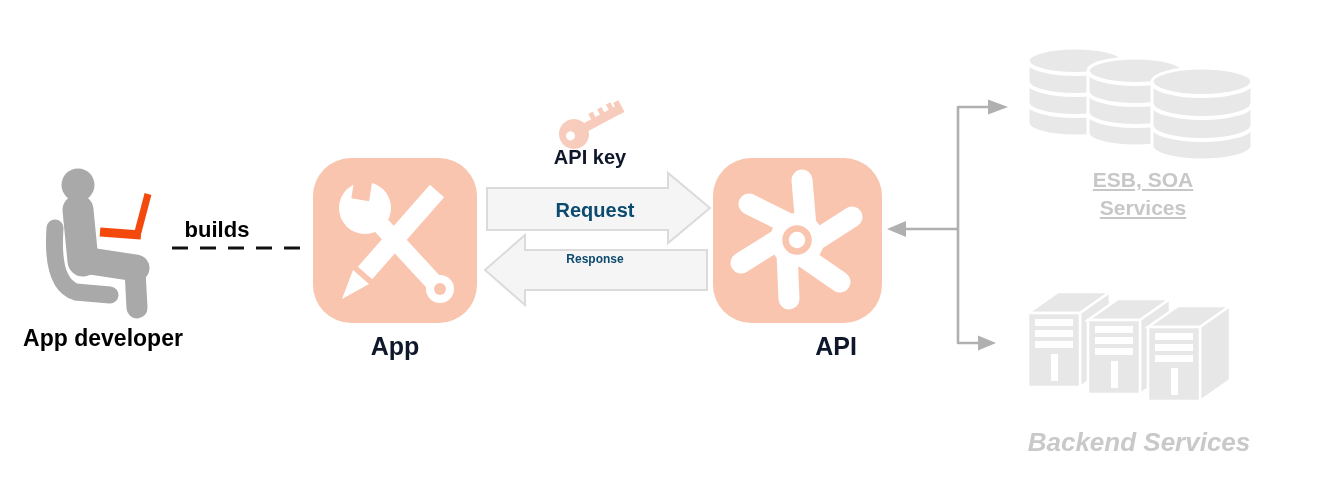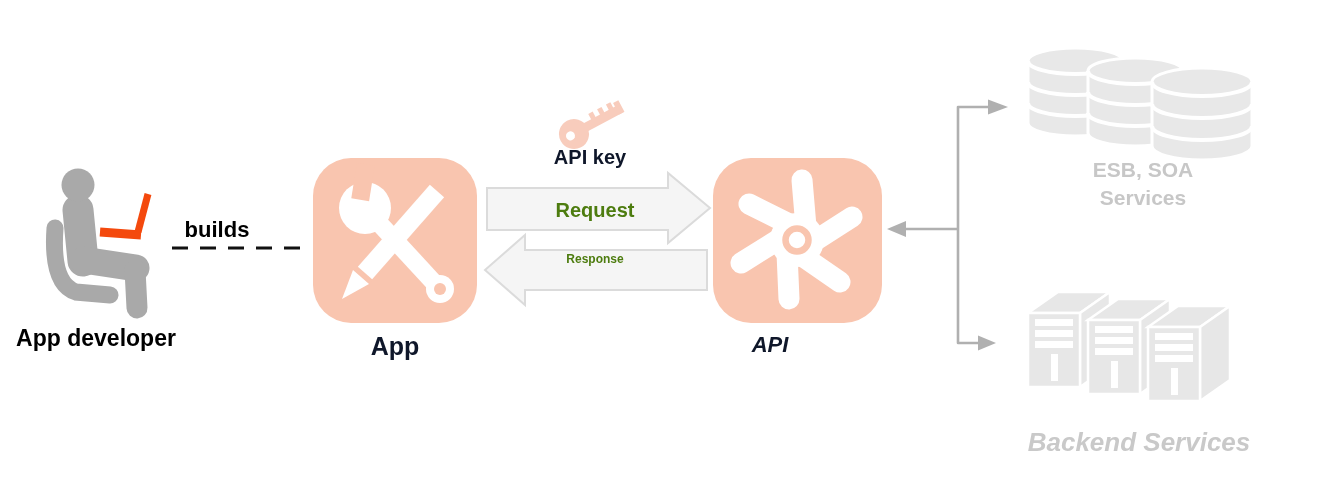--- a/index.html
+++ b/index.html
@@ -10,21 +10,21 @@
   .abs{position:absolute;}
   .icon-tile{
     position:absolute;border-radius:38px;background:#F9C5AF;
   }
   .lbl{
     position:absolute;font-weight:bold;white-space:nowrap;
     transform:translateX(-50%);text-align:center;
   }
   .lbl-dark{color:#000000;}
   .lbl-faded{color:#0f172a;}
-  .lbl-arrow{color:#4d7c0f;}
+  .lbl-arrow{color:#0c4a6e;}
   .lbl-esb{color:#C7C7C7;font-size:21px;line-height:28px;}
   .lbl-backend{color:#C9C9C9;font-size:26px;font-style:italic;}
   svg{display:block;}
 </style>
 </head>
 <body>
 
 <div class="canvas">
 
   <svg class="abs" style="left:0;top:0;" width="1342" height="504" viewBox="0 0 1342 504">
@@ -52,21 +52,21 @@
       <line x1="40" y1="52" x2="45" y2="103" stroke-width="31"></line>
       <line x1="45" y1="102" x2="98" y2="110" stroke-width="27"></line>
       <line x1="97" y1="112" x2="99" y2="150" stroke-width="21"></line>
     </g>
     <circle cx="40" cy="27" r="16.5" fill="#A9A9A9"></circle>
     <g fill="none" stroke="#F4490D">
       <line x1="62" y1="74" x2="103" y2="77" stroke-width="9"></line>
       <line x1="100" y1="74" x2="110" y2="36" stroke-width="7"></line>
     </g>
   </svg>
-  <div class="lbl lbl-dark" style="left:96px;top:325px;font-size:23px;">App developer</div>
+  <div class="lbl lbl-dark" style="left:103px;top:325px;font-size:23px;">App developer</div>
 
   <div class="lbl lbl-dark" style="left:217px;top:217px;font-size:22px;">builds</div>
 
   <div class="icon-tile" style="left:313px;top:158px;width:164px;height:165px;">
     <svg width="164" height="165" viewBox="0 0 164 165">
 
       <line x1="54" y1="52" x2="125" y2="129" stroke="#ffffff" stroke-width="18"></line>
       <circle cx="52" cy="50" r="26" fill="#ffffff"></circle>
       <rect x="41" y="6" width="18" height="36" fill="#F9C5AF" transform="rotate(9 50 24)"></rect>
       <circle cx="127" cy="131" r="14" fill="#ffffff"></circle>
@@ -102,21 +102,21 @@
         <line x1="78" y1="67" x2="36" y2="46"></line>
         <line x1="68" y1="80" x2="28" y2="105"></line>
         <line x1="74" y1="95" x2="76" y2="141"></line>
         <line x1="88" y1="97" x2="127" y2="124"></line>
         <line x1="100" y1="84" x2="139" y2="59"></line>
       </g>
       <circle cx="84" cy="82" r="27" fill="#ffffff"></circle>
       <circle cx="84" cy="82" r="11.5" fill="#ffffff" stroke="#F9C5AF" stroke-width="6.5"></circle>
     </svg>
   </div>
-  <div class="lbl lbl-faded" style="left:770px;top:332px;font-size:22px;font-style:italic;">API</div>
+  <div class="lbl lbl-faded" style="left:836px;top:332px;font-size:25px;">API</div>
 
   <svg class="abs" style="left:1020px;top:40px;" width="245" height="125" viewBox="0 0 245 125">
     <g fill="#E8E8E8" stroke="#ffffff">
       <g transform="translate(8,8)">
         <path d="M0,13 A47.5,13 0 0 1 95,13 L95,75 A47.5,13 0 0 1 0,75 Z" stroke-width="3"></path>
         <path d="M0,13 A47.5,13 0 0 0 95,13" fill="none" stroke-width="4"></path>
         <path d="M0,34 A47.5,13 0 0 0 95,34" fill="none" stroke-width="4"></path>
         <path d="M0,55 A47.5,13 0 0 0 95,55" fill="none" stroke-width="4"></path>
       </g>
       <g transform="translate(68,18)">
@@ -126,21 +126,21 @@
         <path d="M0,55 A47.5,13 0 0 0 95,55" fill="none" stroke-width="4"></path>
       </g>
       <g transform="translate(132,28)">
         <path d="M0,14 A50,14 0 0 1 100,14 L100,78 A50,14 0 0 1 0,78 Z" stroke-width="3"></path>
         <path d="M0,14 A50,14 0 0 0 100,14" fill="none" stroke-width="4"></path>
         <path d="M0,36 A50,14 0 0 0 100,36" fill="none" stroke-width="4"></path>
         <path d="M0,58 A50,14 0 0 0 100,58" fill="none" stroke-width="4"></path>
       </g>
     </g>
   </svg>
-  <div class="lbl lbl-esb" style="left:1143px;top:156px;">
+  <div class="lbl lbl-esb" style="left:1143px;top:166px;text-decoration:underline;">
     <span style="display:block;">ESB, SOA</span>
     <span style="display:block;">Services</span>
   </div>
 
   <svg class="abs" style="left:1020px;top:280px;" width="230" height="135" viewBox="0 0 230 135">
     <g>
       <g transform="translate(8,12)">
         <g fill="#E7E7E7" stroke="#ffffff" stroke-width="2.5">
           <polygon points="0,21 30,0 82,0 52,21"></polygon>
           <polygon points="52,21 82,0 82,74 52,95"></polygon>

